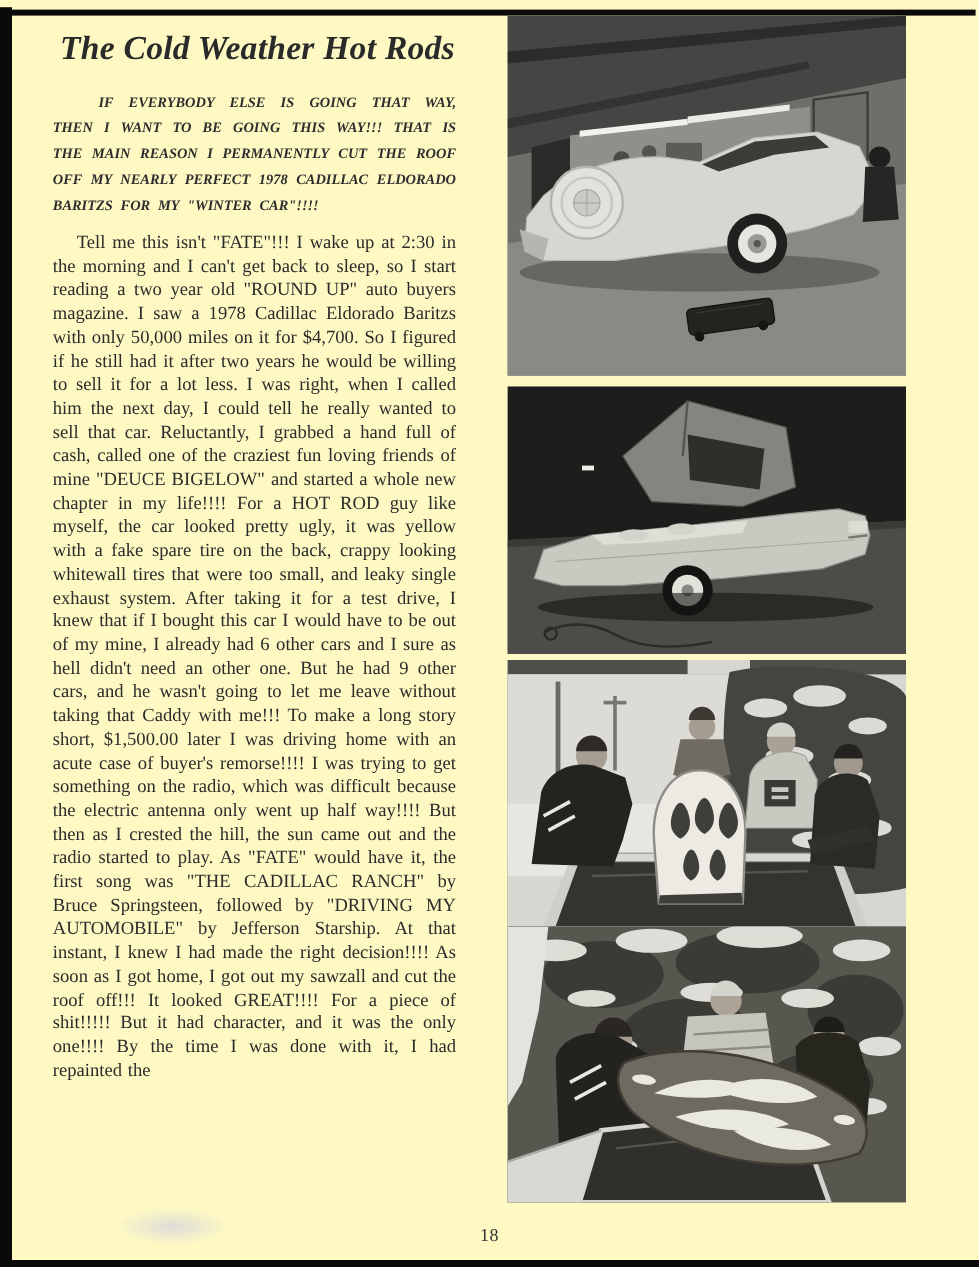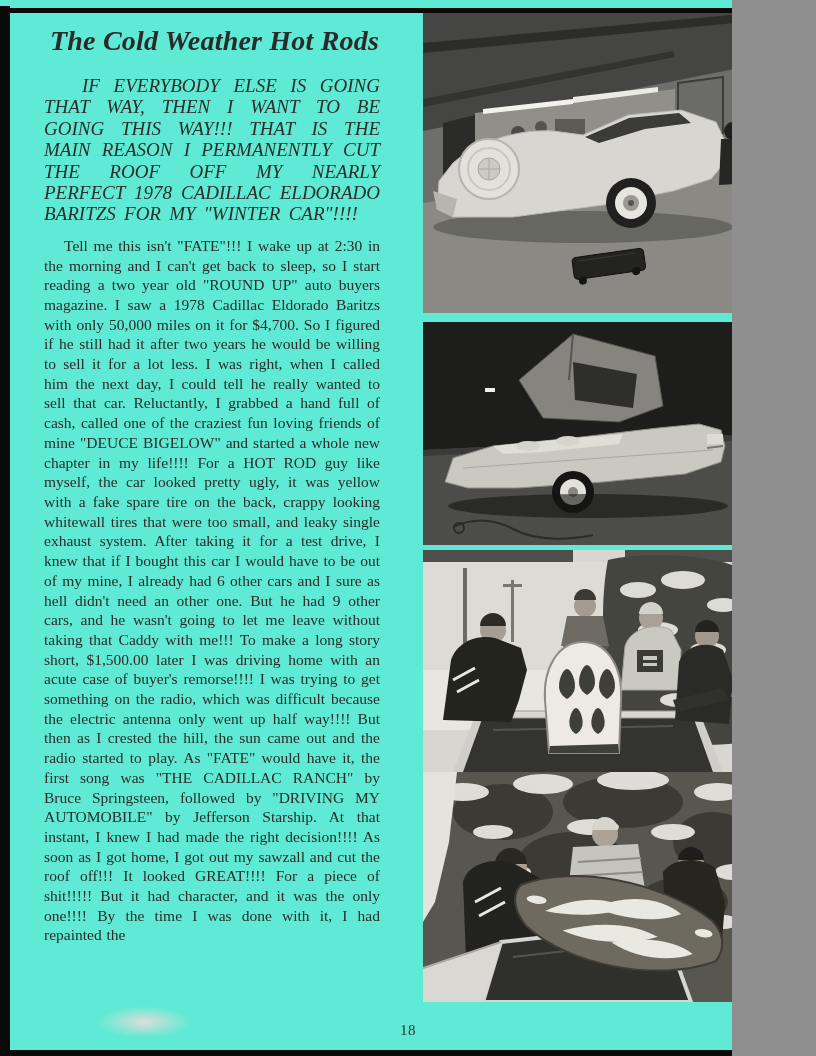--- a/index.html
+++ b/index.html
@@ -1,26 +1,26 @@
 <!DOCTYPE html>
 <html><head>
 <meta charset="utf-8">
 <style>
   html,body{margin:0;padding:0;background:#8f8f8f;}
-  .page{position:relative;width:732px;height:1056px;background:#5eead4;
+  .page{position:relative;width:816px;height:1056px;background:#fef9c3;
         font-family:"Liberation Serif", serif;color:#262626;overflow:hidden;}
   .frame{position:absolute;background:#0a0a0a;}
   #frame-top{left:0;top:8px;width:813px;height:5px;}
   #frame-left{left:0;top:6px;width:10px;height:1050px;}
   #frame-bottom{left:0;top:1050px;width:816px;height:6px;}
 
   .text-col{position:absolute;left:44px;top:24px;width:336px;}
   .title{font-size:28px;font-style:italic;font-weight:bold;margin:0 0 0 6px;
          line-height:34px;letter-spacing:0.2px;color:#2a2a2a;}
-  .lead{font-weight:normal;font-style:italic;font-size:19px;line-height:21.4px;
+  .lead{font-weight:bold;font-style:italic;font-size:12px;line-height:21.4px;
         text-align:justify;text-indent:38px;word-spacing:3.5px;margin:17px 0 0 0;color:#2d2d2d;}
   .bodytext{font-size:15.5px;line-height:19.7px;text-align:justify;text-indent:20px;
         word-spacing:1px;margin:11px 0 0 0;color:#2b2b2b;}
 
   .photo-col{position:absolute;left:423px;top:13px;width:332px;height:990px;}
   figure{position:absolute;margin:0;left:0;width:332px;background:#777;}
   #photo1{top:0;height:300px;}
   #photo2{top:309px;height:223px;}
   #photo3{top:537px;height:222px;}
   #photo4{top:759px;height:230px;}

